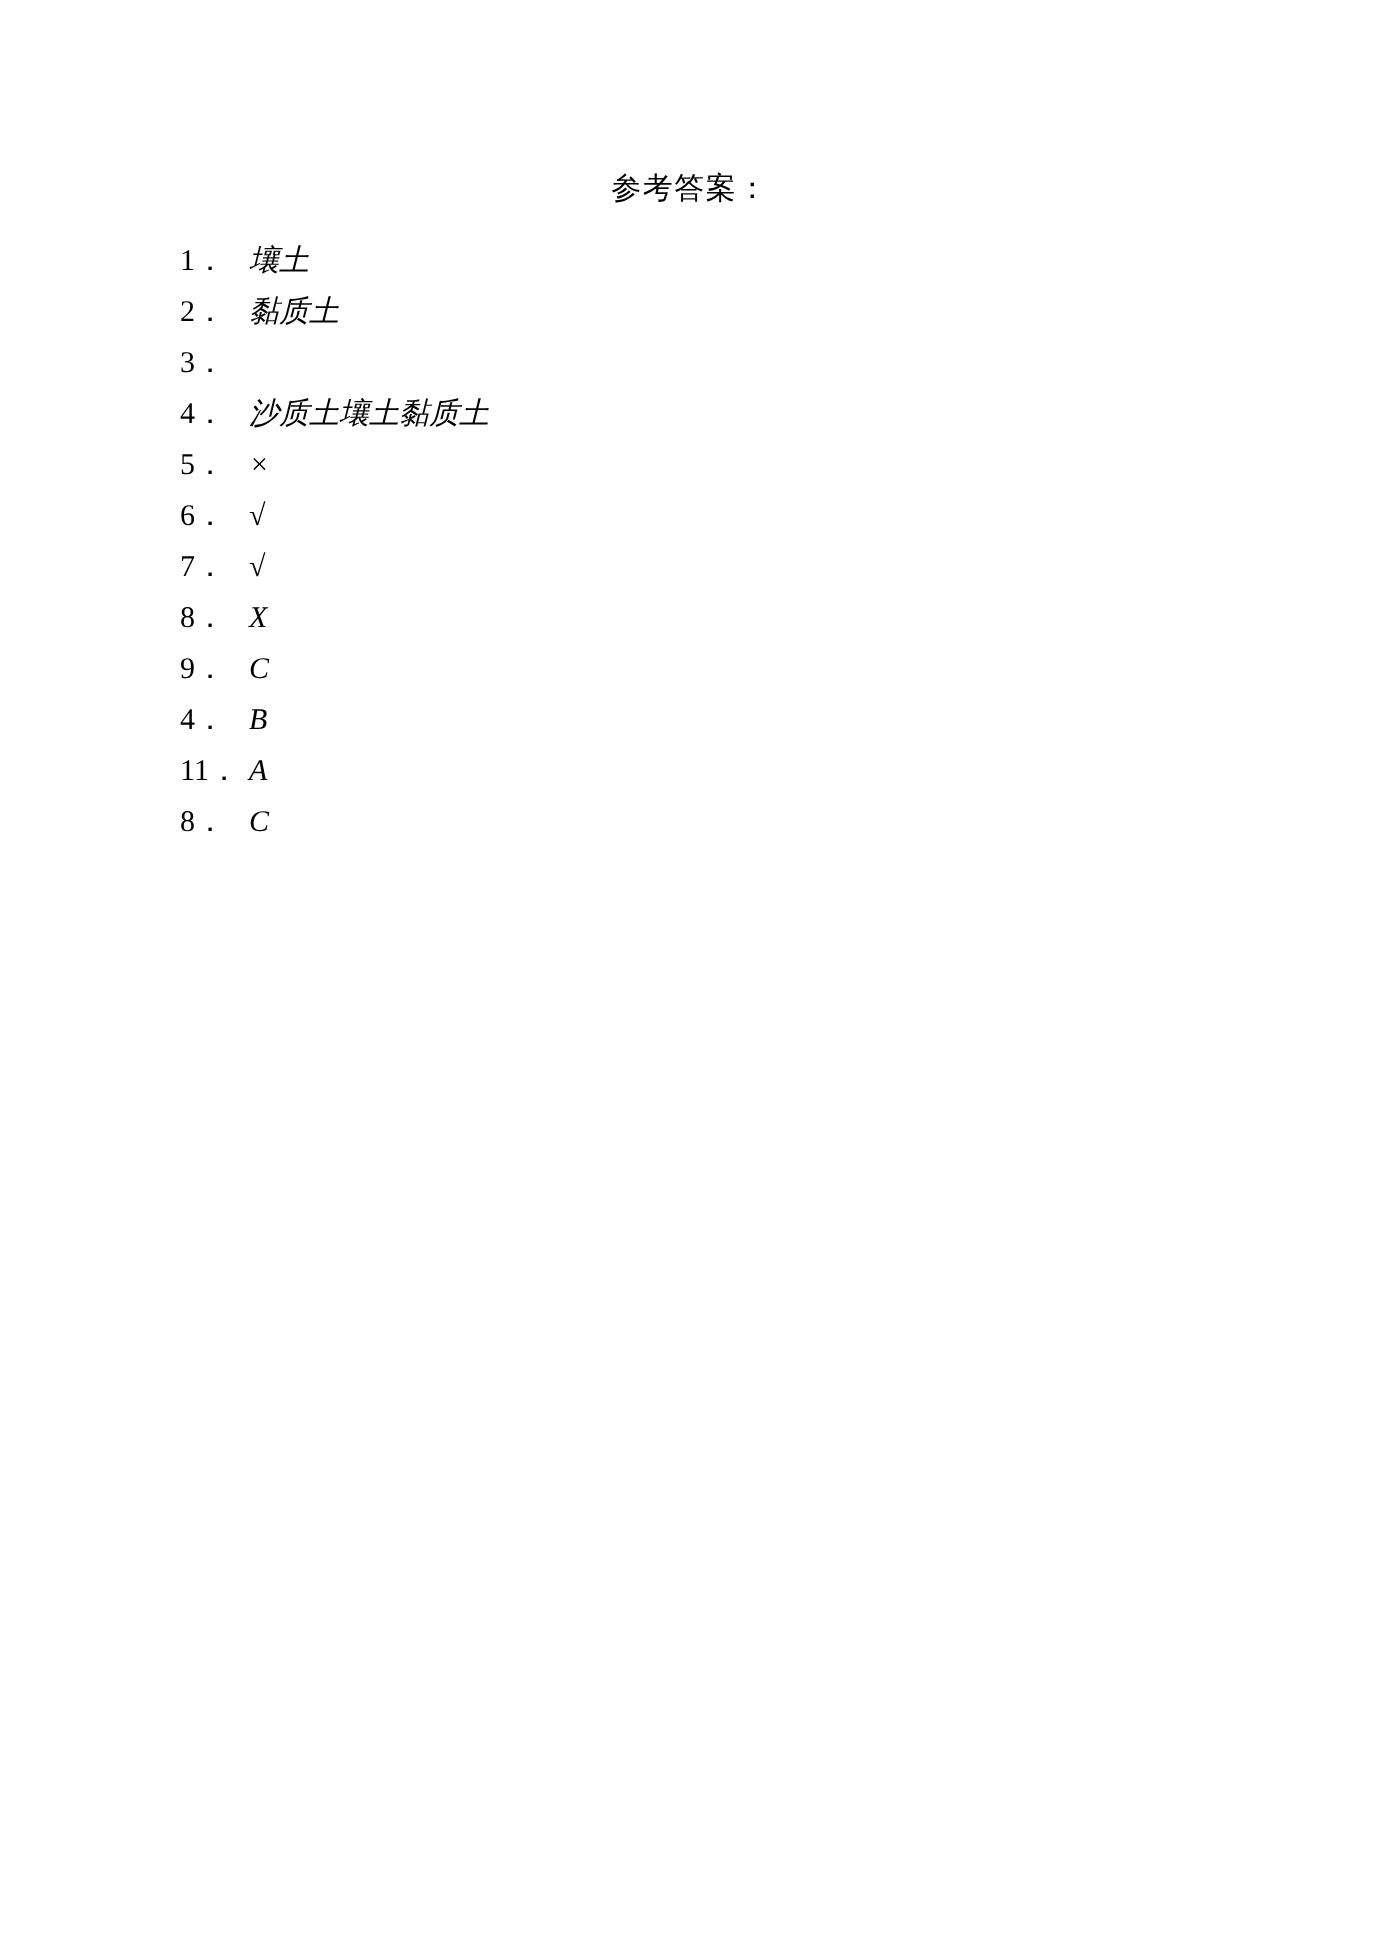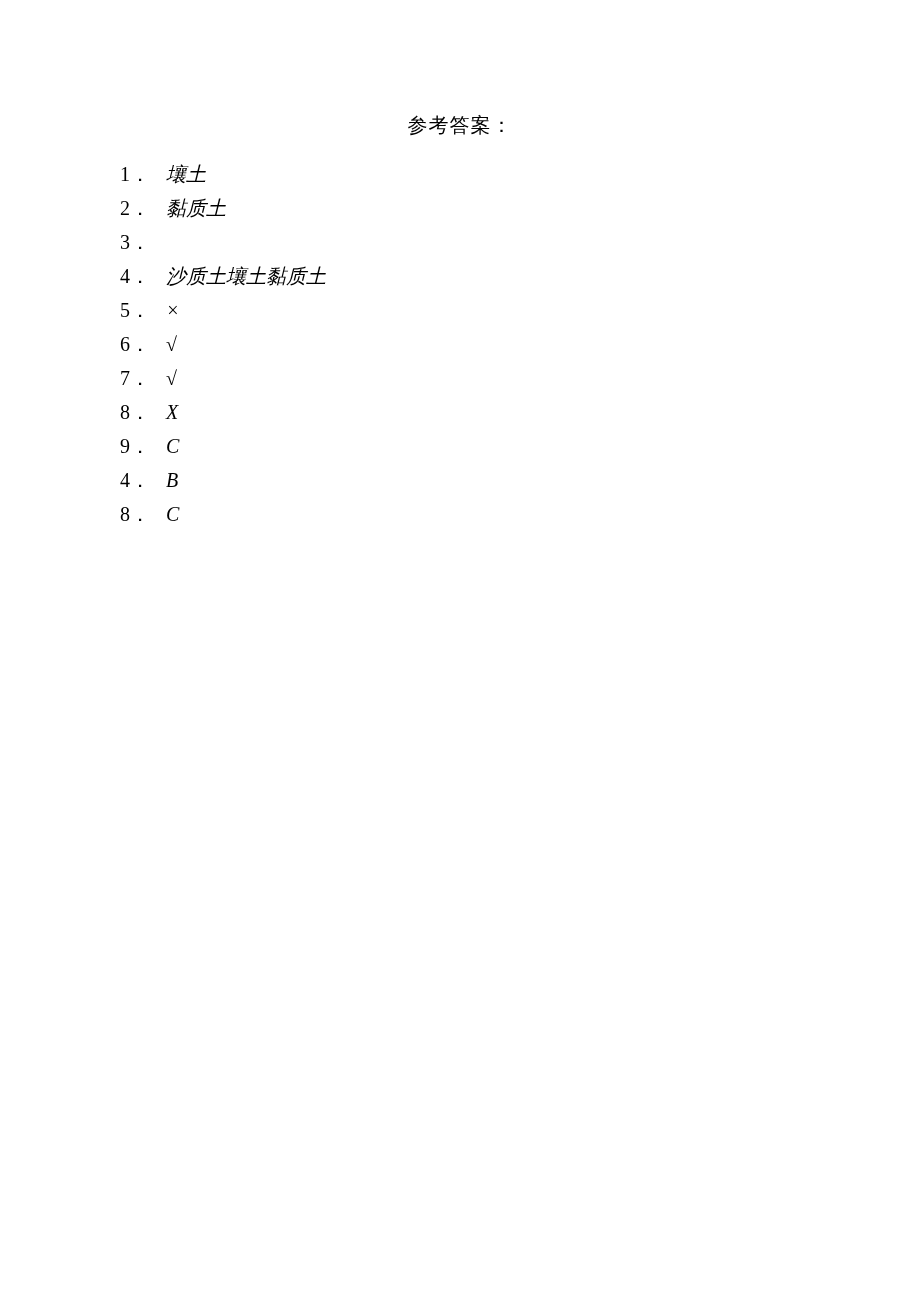--- a/index.html
+++ b/index.html
@@ -79,17 +79,21 @@
     </li>
     <li class="answer-item">
       <span class="num">9．</span>
       <span class="ans">C</span>
     </li>
     <li class="answer-item">
       <span class="num">4．</span>
       <span class="ans">B</span>
     </li>
     <li class="answer-item">
+      <span class="num">11．</span>
+      <span class="ans">A</span>
+    </li>
+    <li class="answer-item">
       <span class="num">8．</span>
       <span class="ans">C</span>
     </li>
   </ul>
 </div>
 
 </body></html>

